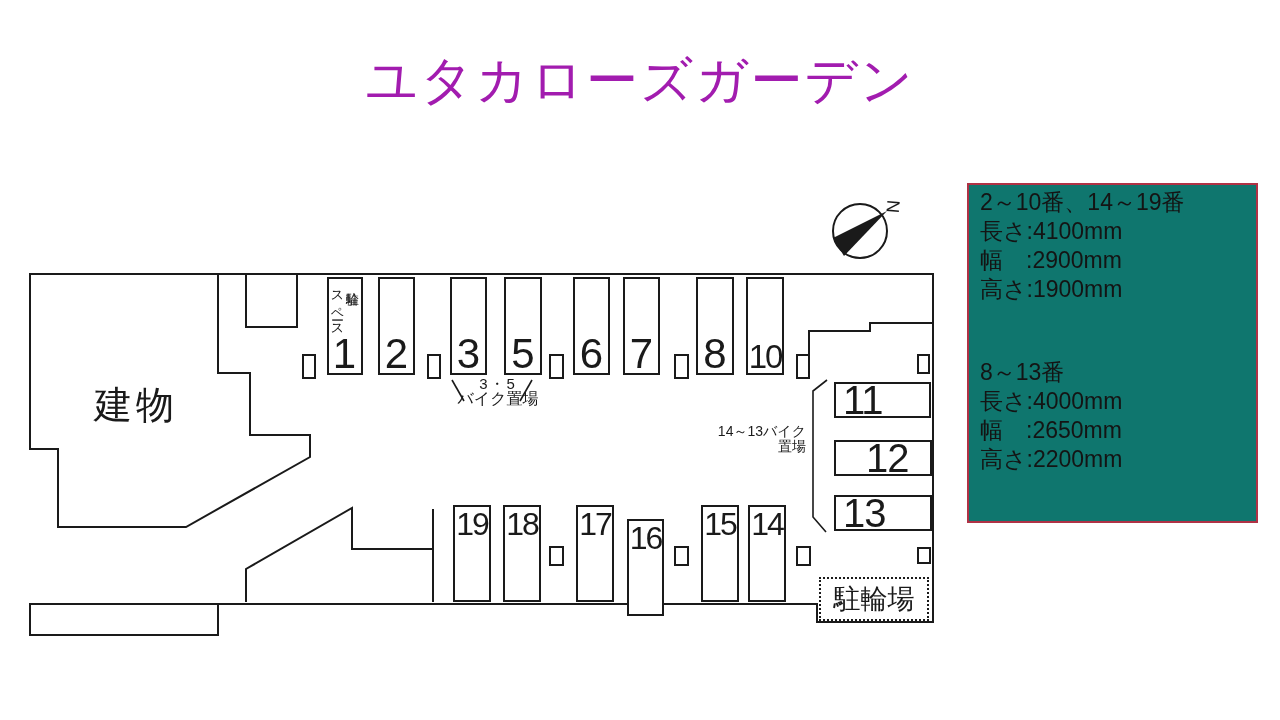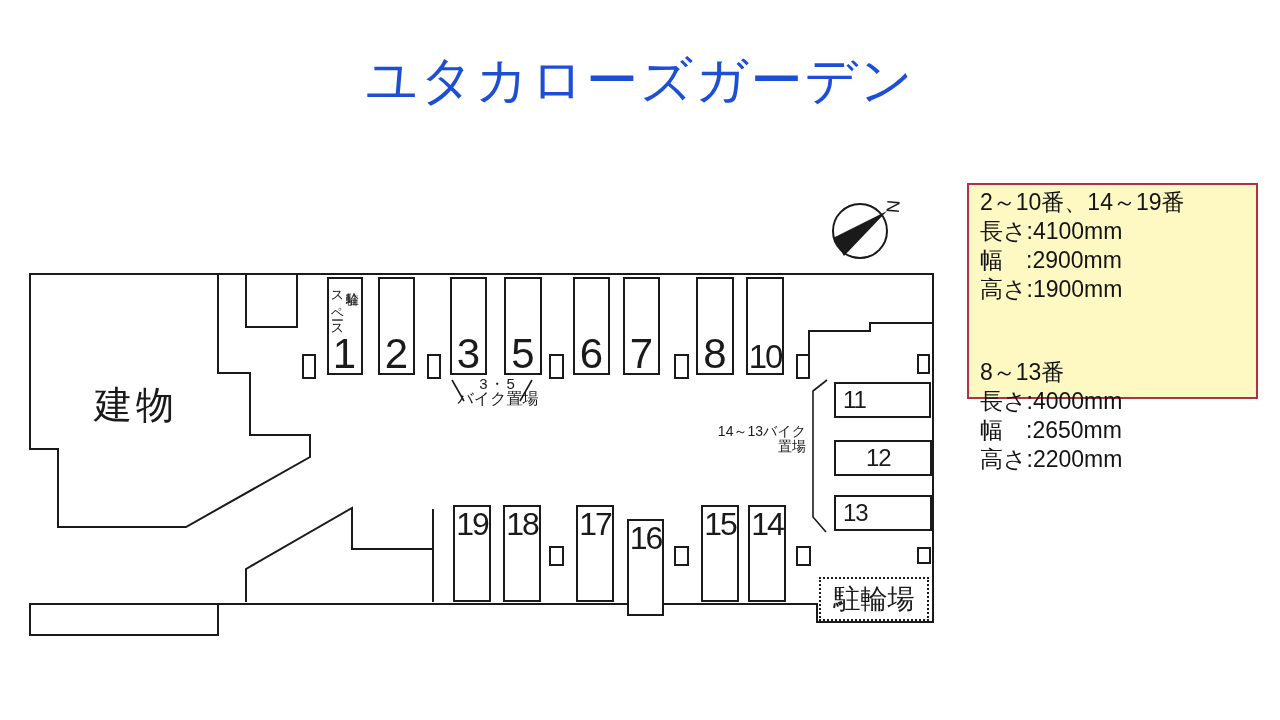--- a/index.html
+++ b/index.html
@@ -2,33 +2,33 @@
 <html><head>
 <meta charset="utf-8">
 <style>
   html,body{margin:0;padding:0;background:#ffffff;}
   #stage{
     position:relative;width:1280px;height:720px;background:#ffffff;overflow:hidden;
     font-family:"Liberation Sans","DejaVu Sans",sans-serif;color:#111;
   }
   #page-title{
     position:absolute;left:0;right:0;top:46px;margin:0;
-    text-align:center;font-size:52px;font-weight:500;letter-spacing:2px;color:#1d4ed8;
+    text-align:center;font-size:52px;font-weight:500;letter-spacing:2px;color:#a21caf;
   }
   #plan-svg{position:absolute;left:0;top:0;}
   
   .sp{
     position:absolute;box-sizing:border-box;border:2px solid #1a1a1a;background:#fff;
     display:flex;color:#1a1a1a;
   }
   .sp .num{display:block;}
   .sp.top{align-items:flex-end;justify-content:center;font-size:42px;line-height:0.80;padding-bottom:2px;}
   .sp.top.small{font-size:33px;letter-spacing:-2px;line-height:0.88;}
   .sp.bottom{align-items:flex-start;justify-content:center;font-size:32px;letter-spacing:-2px;line-height:0.95;padding-top:2px;}
-  .sp.side{align-items:center;justify-content:flex-start;font-size:24px;letter-spacing:-1px;padding-left:7px;}
+  .sp.side{align-items:center;justify-content:flex-start;font-size:40px;letter-spacing:-1px;padding-left:7px;}
   .sp .vt{
     position:absolute;top:3px;writing-mode:vertical-rl;text-orientation:upright;
     font-size:13px;line-height:1.0;letter-spacing:1px;color:#1a1a1a;
   }
   .sp .vt0{right:2px;}
   .sp .vt1{left:2px;}
   .sp .n1{position:absolute;bottom:2px;right:5px;line-height:0.8;}
   
   .lbl{position:absolute;color:#1a1a1a;}
   #building-label{left:94px;top:380px;font-size:38px;letter-spacing:4px;}
@@ -38,22 +38,22 @@
   #bike35 .l2{font-size:16px;line-height:15px;}
   #bike1113{left:706px;top:424px;width:100px;text-align:right;}
   #bike1113 div{font-size:14px;line-height:15px;}
   #bicycle-box{
     position:absolute;left:819px;top:577px;width:110px;height:44px;box-sizing:border-box;
     border:2px dotted #1a1a1a;background:#fff;display:flex;align-items:center;justify-content:center;
     font-size:27px;color:#1a1a1a;text-align:right;
   }
   
   #note-box{
-    position:absolute;left:967px;top:183px;width:291px;height:216px;box-sizing:border-box;
-    border:2px solid #b03245;background:#fef9c3;padding:3px 14px 0 11px;
+    position:absolute;left:967px;top:183px;width:291px;height:340px;box-sizing:border-box;
+    border:2px solid #b03245;background:#0f766e;padding:3px 14px 0 11px;
   }
   #note-box .ln{font-size:23px;line-height:29px;white-space:pre;color:#141414;}
   #note-box .g2{margin-top:54px;}
 </style>
 </head>
 <body>
 
 <div id="stage">
 
   <h1 id="page-title">ユタカローズガーデン</h1>

